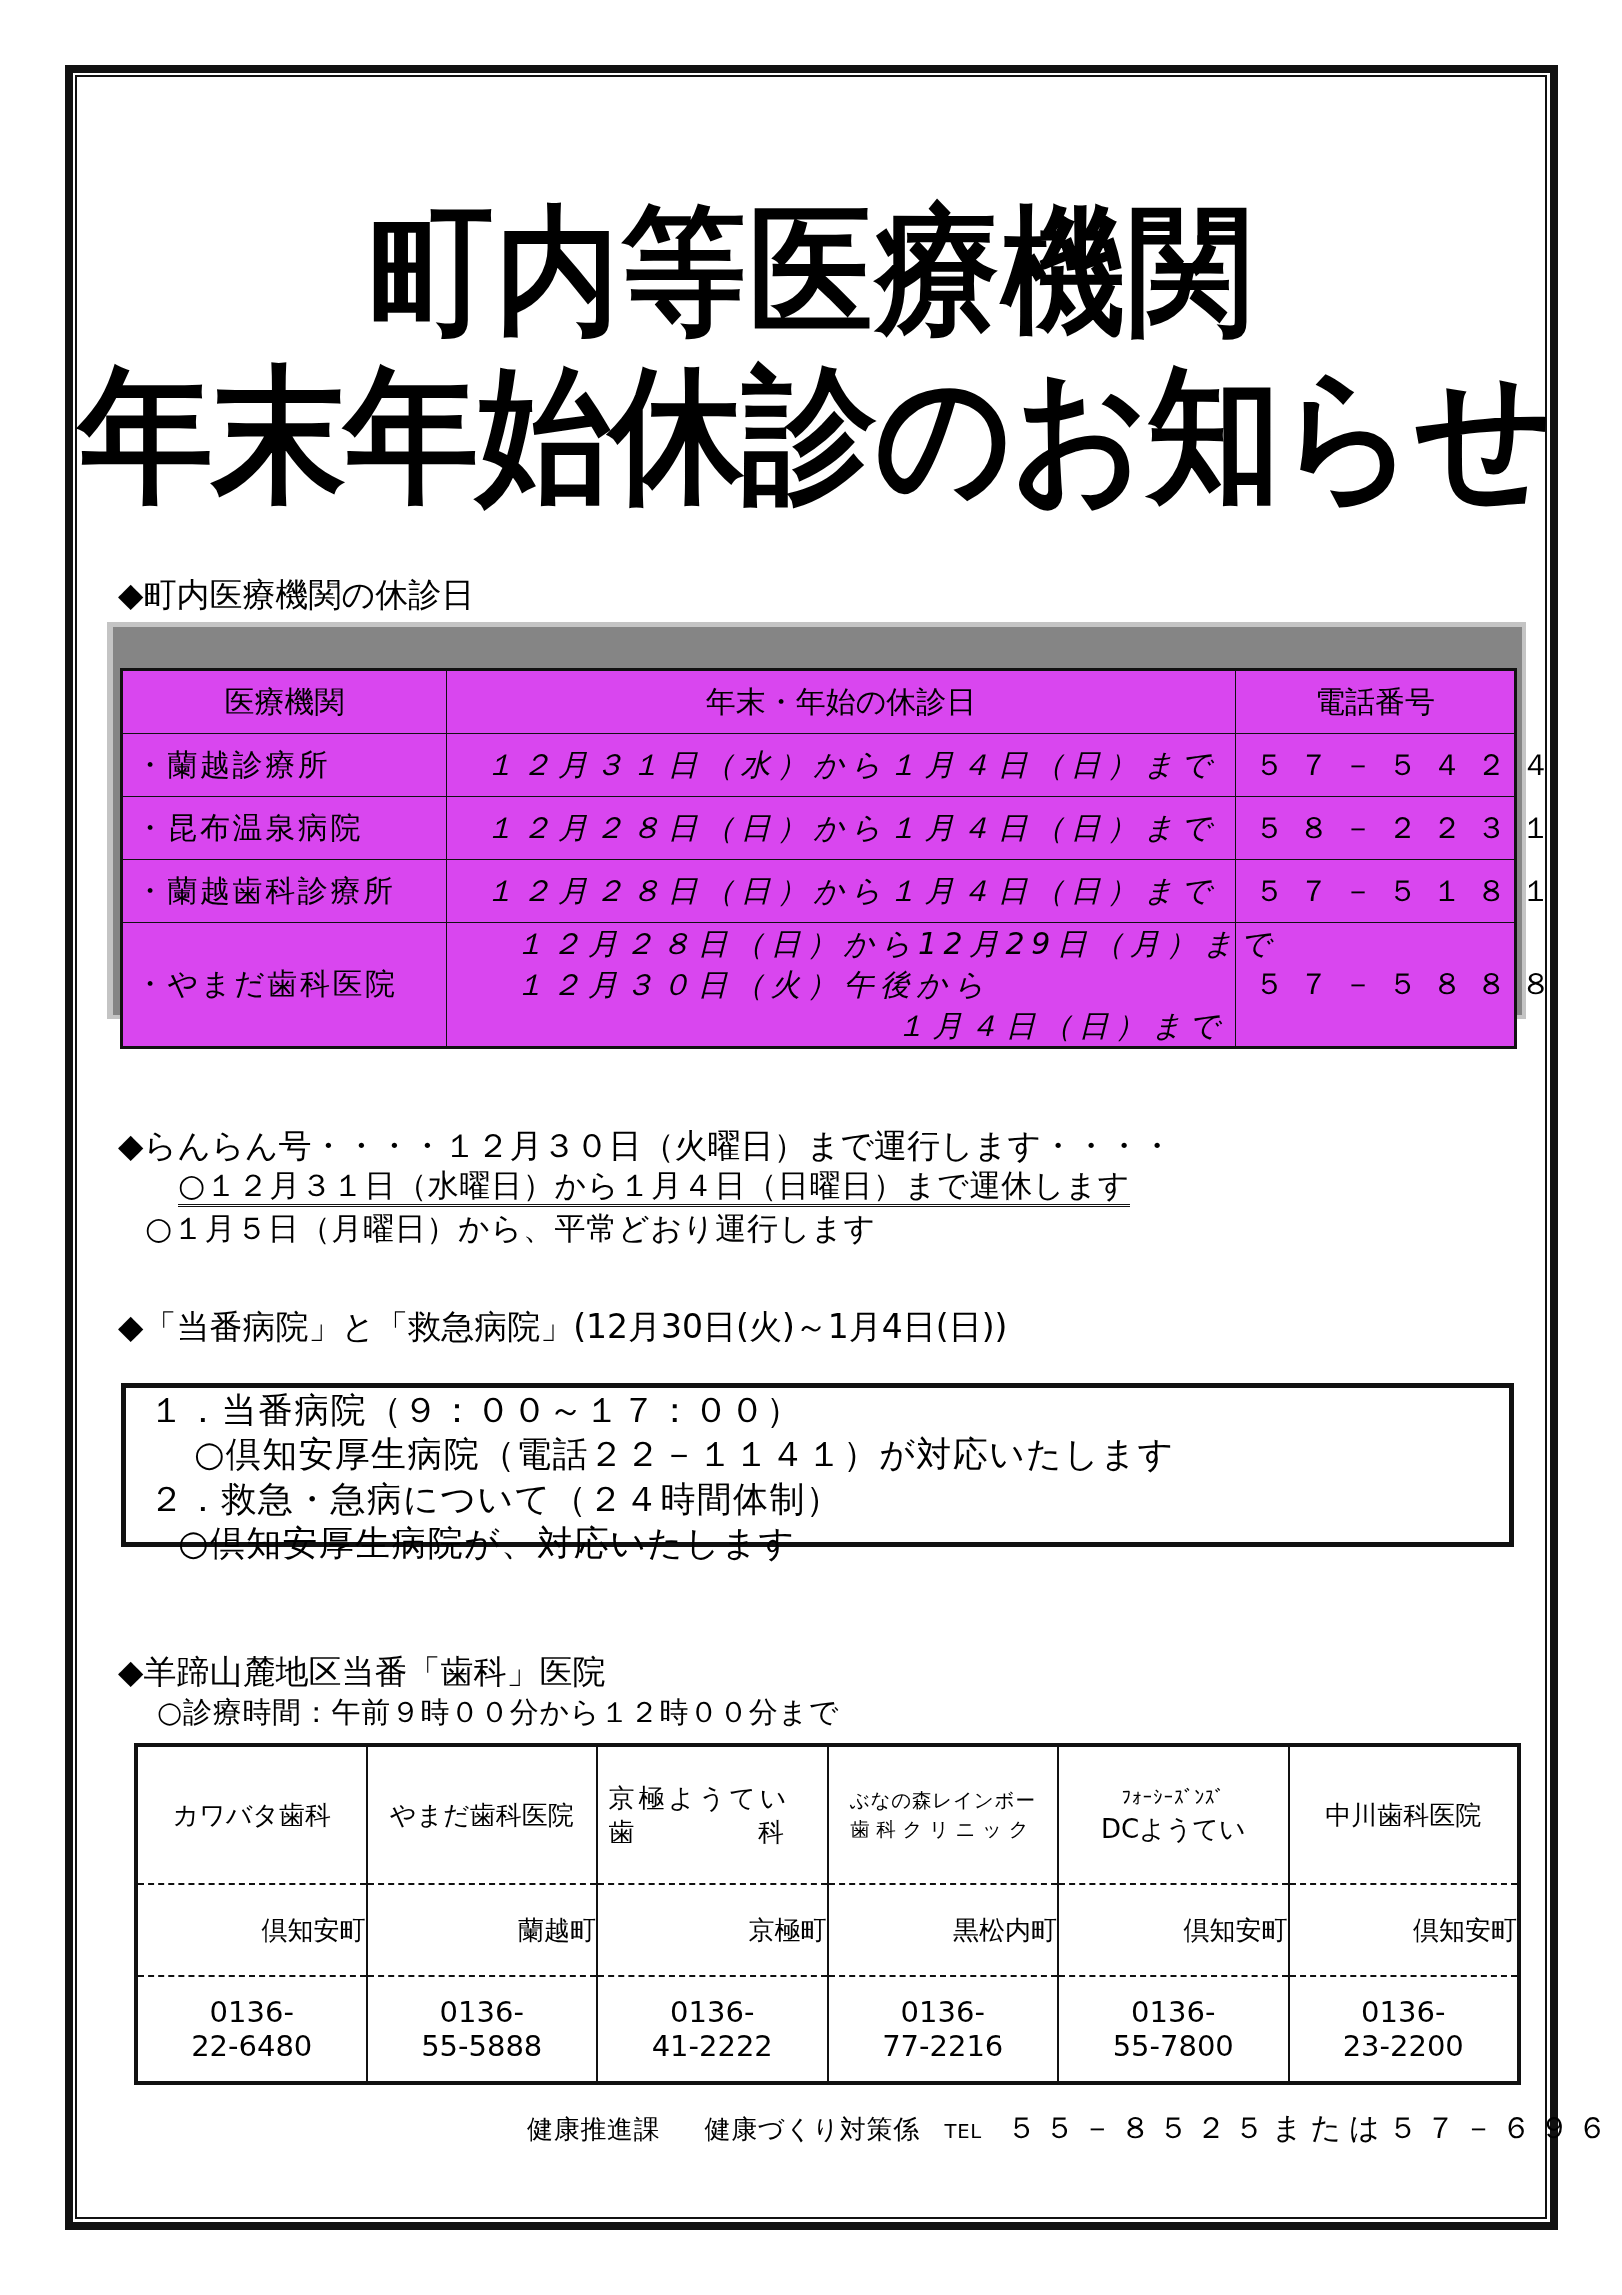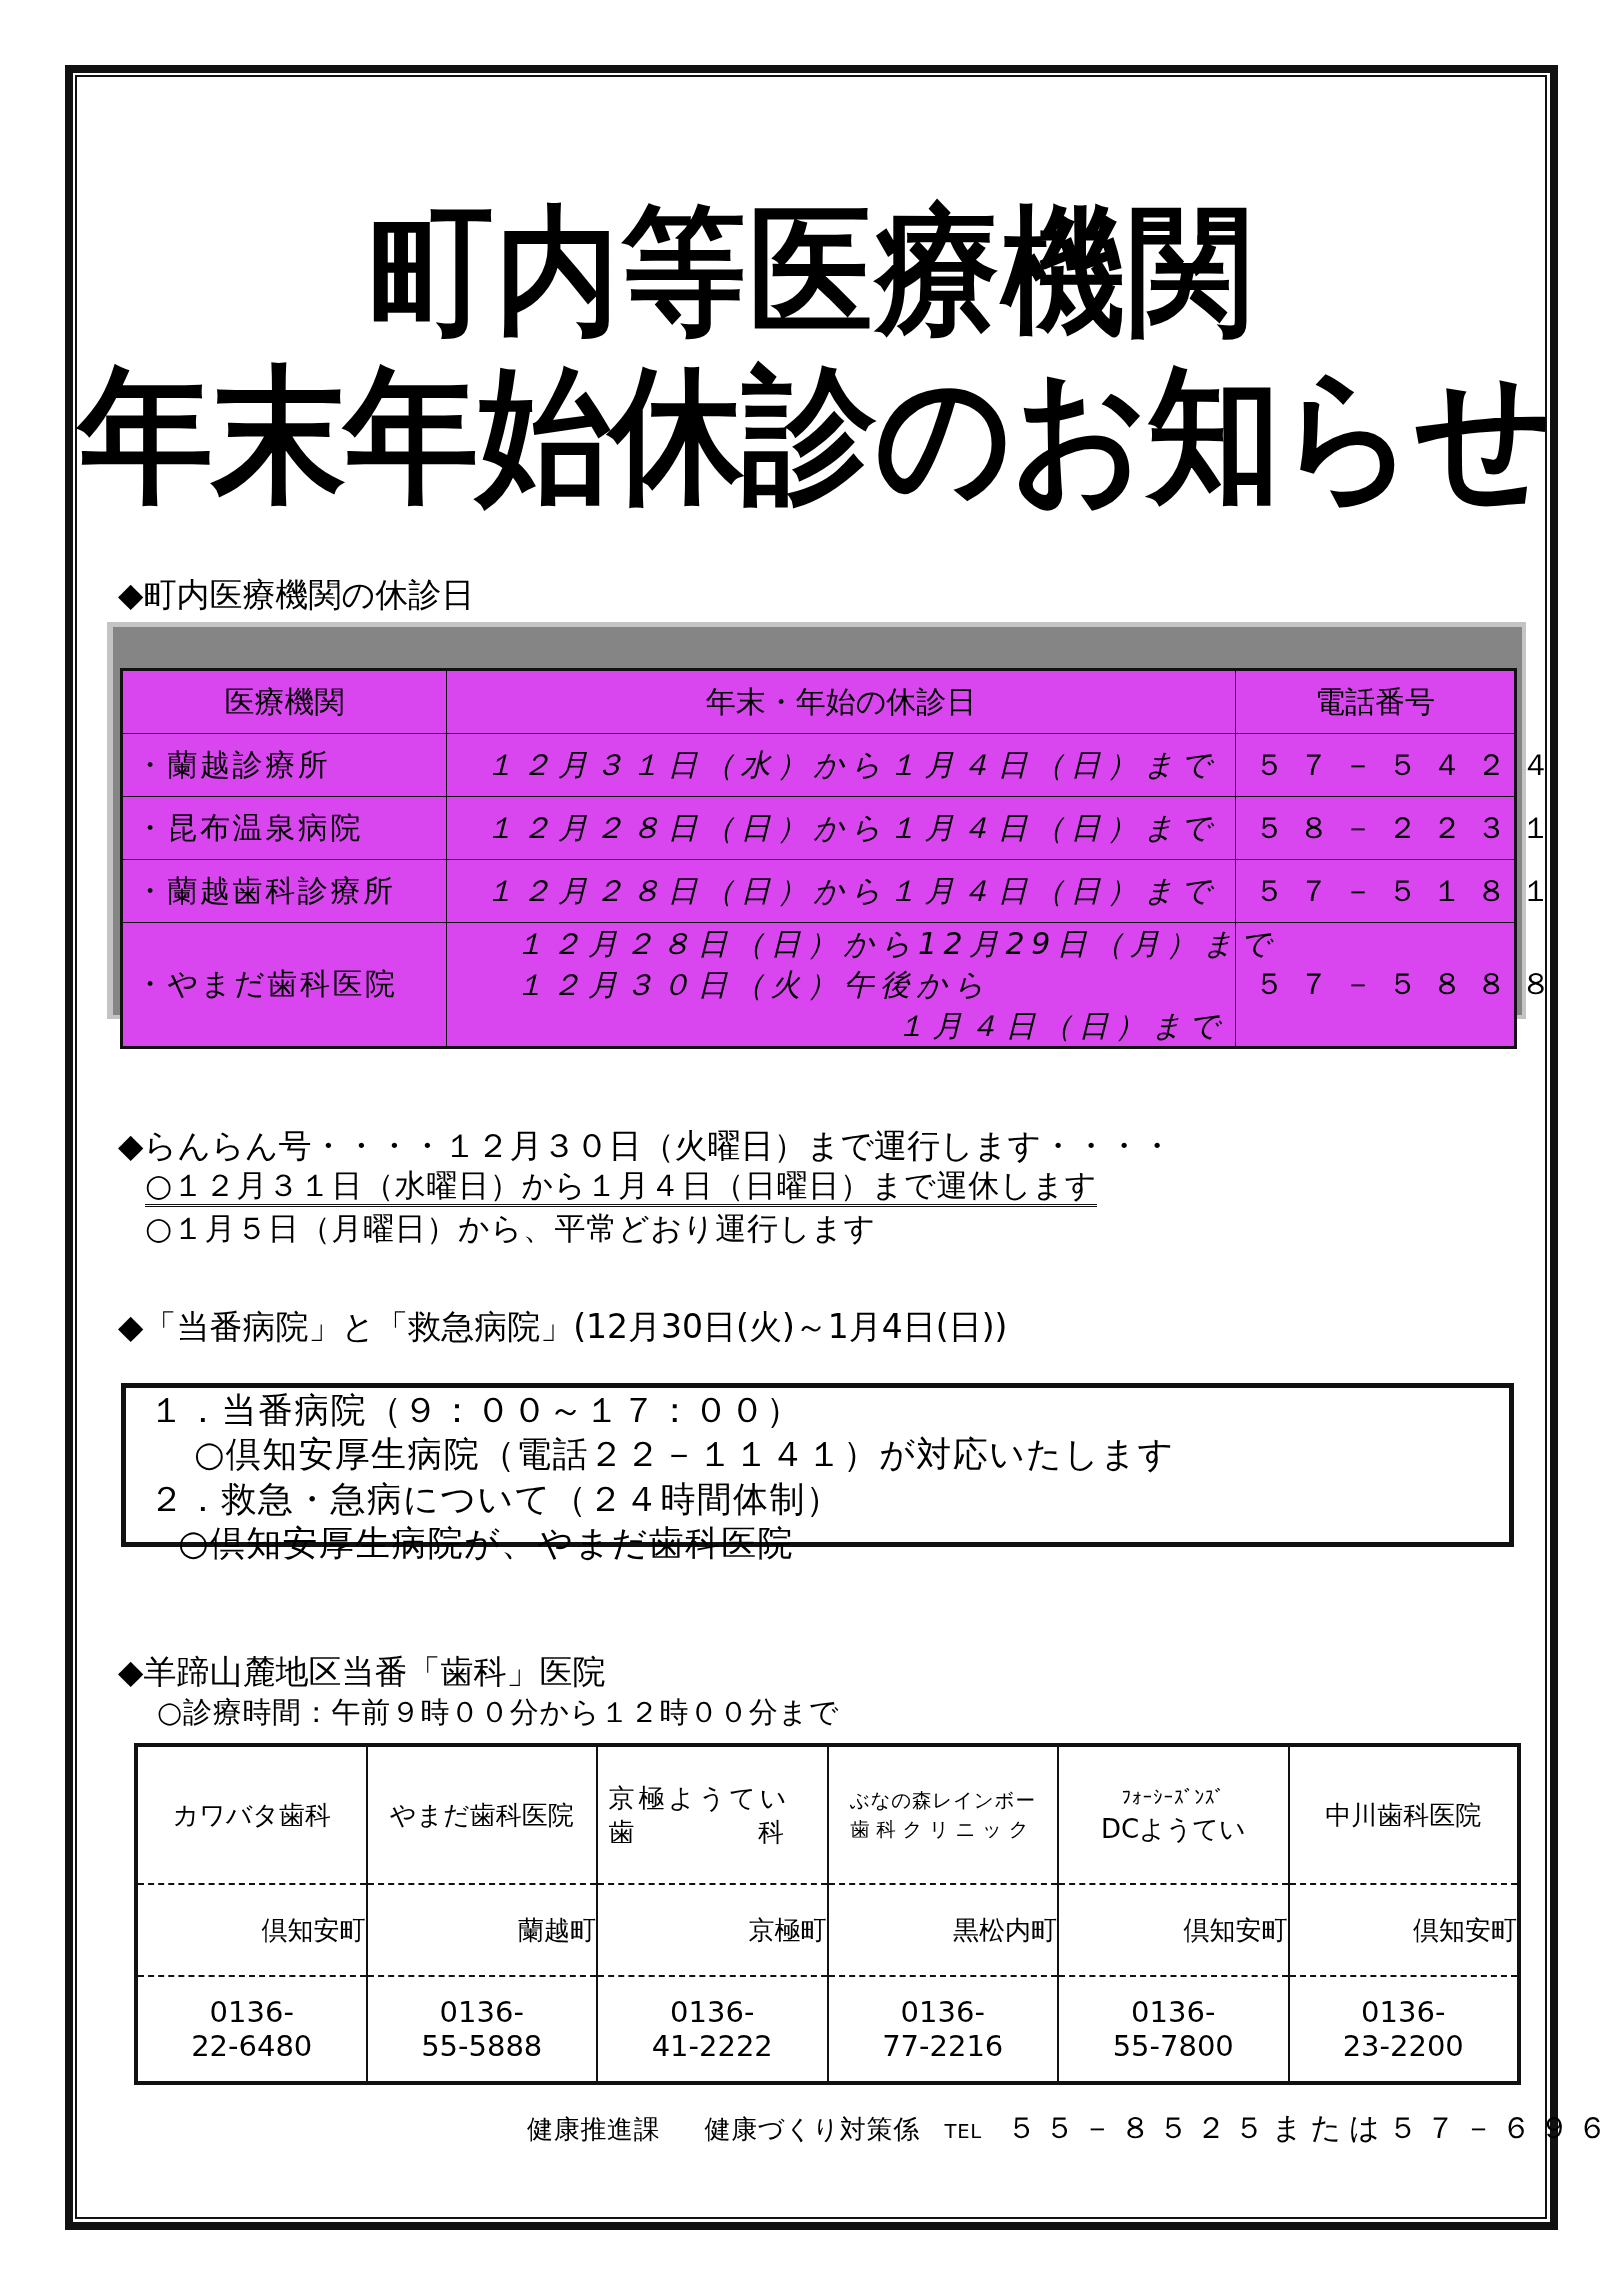--- a/index.html
+++ b/index.html
@@ -52,21 +52,21 @@
   .t1 td.name { text-align: left; padding-left: 11.8px; letter-spacing: 2.6px; }
   .t1 td.dates { text-align: left; padding-left: 38px; letter-spacing: 6.5px; white-space: nowrap; font-style: italic; }
   .t1 td.phone { text-align: center; padding-left: 18.3px; letter-spacing: 14.4px; white-space: nowrap; }
   .t1 tr.row { height: 63px; }
   .t1 tr.row-tall { height: 124px; }
   .t1 .dl { display: block; line-height: 41px; margin-left: 30px; }
   .t1 .dl.right { text-align: right; padding-right: 9.2px; }
 
   
   .ranran-line { position: absolute; font-size: 31px; line-height: 38px; white-space: nowrap; letter-spacing: 0.7px; }
-  .dbl-underline { border-bottom: 3.9px double #111; padding-bottom: 1.3px; }
+  .dbl-underline { border-bottom: 3.9px double #111; padding-bottom: 1.3px; margin-left: 33px; }
 
   
   .emergency-box {
     position: absolute; left: 121px; top: 1383px; width: 1393px; height: 164px;
     border: 5.9px solid #111; box-sizing: border-box;
   }
   .em-line { position: absolute; font-size: 35px; line-height: 42px; white-space: nowrap; letter-spacing: 1.3px; }
 
   
   .t2 {
@@ -152,21 +152,21 @@
 </div>
 <div class="ranran-line" style="left:145px; top:1209px;">○１月５日（月曜日）から、平常どおり運行します</div>
 
 <div class="section-head" style="left:118px; top:1307px;">
   <span class="diamond">◆</span><span>「当番病院」と「救急病院」(12月30日(火)～1月4日(日))</span>
 </div>
 <div class="emergency-box"></div>
 <div class="em-line" style="left:149px; top:1389px;">１．当番病院（９：００～１７：００）</div>
 <div class="em-line" style="left:178px; top:1433px;margin-left:16px;">○倶知安厚生病院（電話２２－１１４１）が対応いたします</div>
 <div class="em-line" style="left:149px; top:1478px;">２．救急・急病について（２４時間体制）</div>
-<div class="em-line" style="left:178px; top:1522px; top:1522px;">○倶知安厚生病院が、やまだ歯科医院</div>
+<div class="em-line" style="left:178px; top:1522px; top:1522px;">○倶知安厚生病院が、対応いたします</div>
 
 <div class="section-head" style="left:118px; top:1652px;">
   <span class="diamond">◆</span><span>羊蹄山麓地区当番「歯科」医院</span>
 </div>
 <div class="ranran-line" style="left:157px; top:1695px; font-size:29px; line-height:34px;">○診療時間：午前９時００分から１２時００分まで</div>
 
 <table class="t2">
   <tbody>
   <tr class="nm">
     <td>カワバタ歯科</td>

